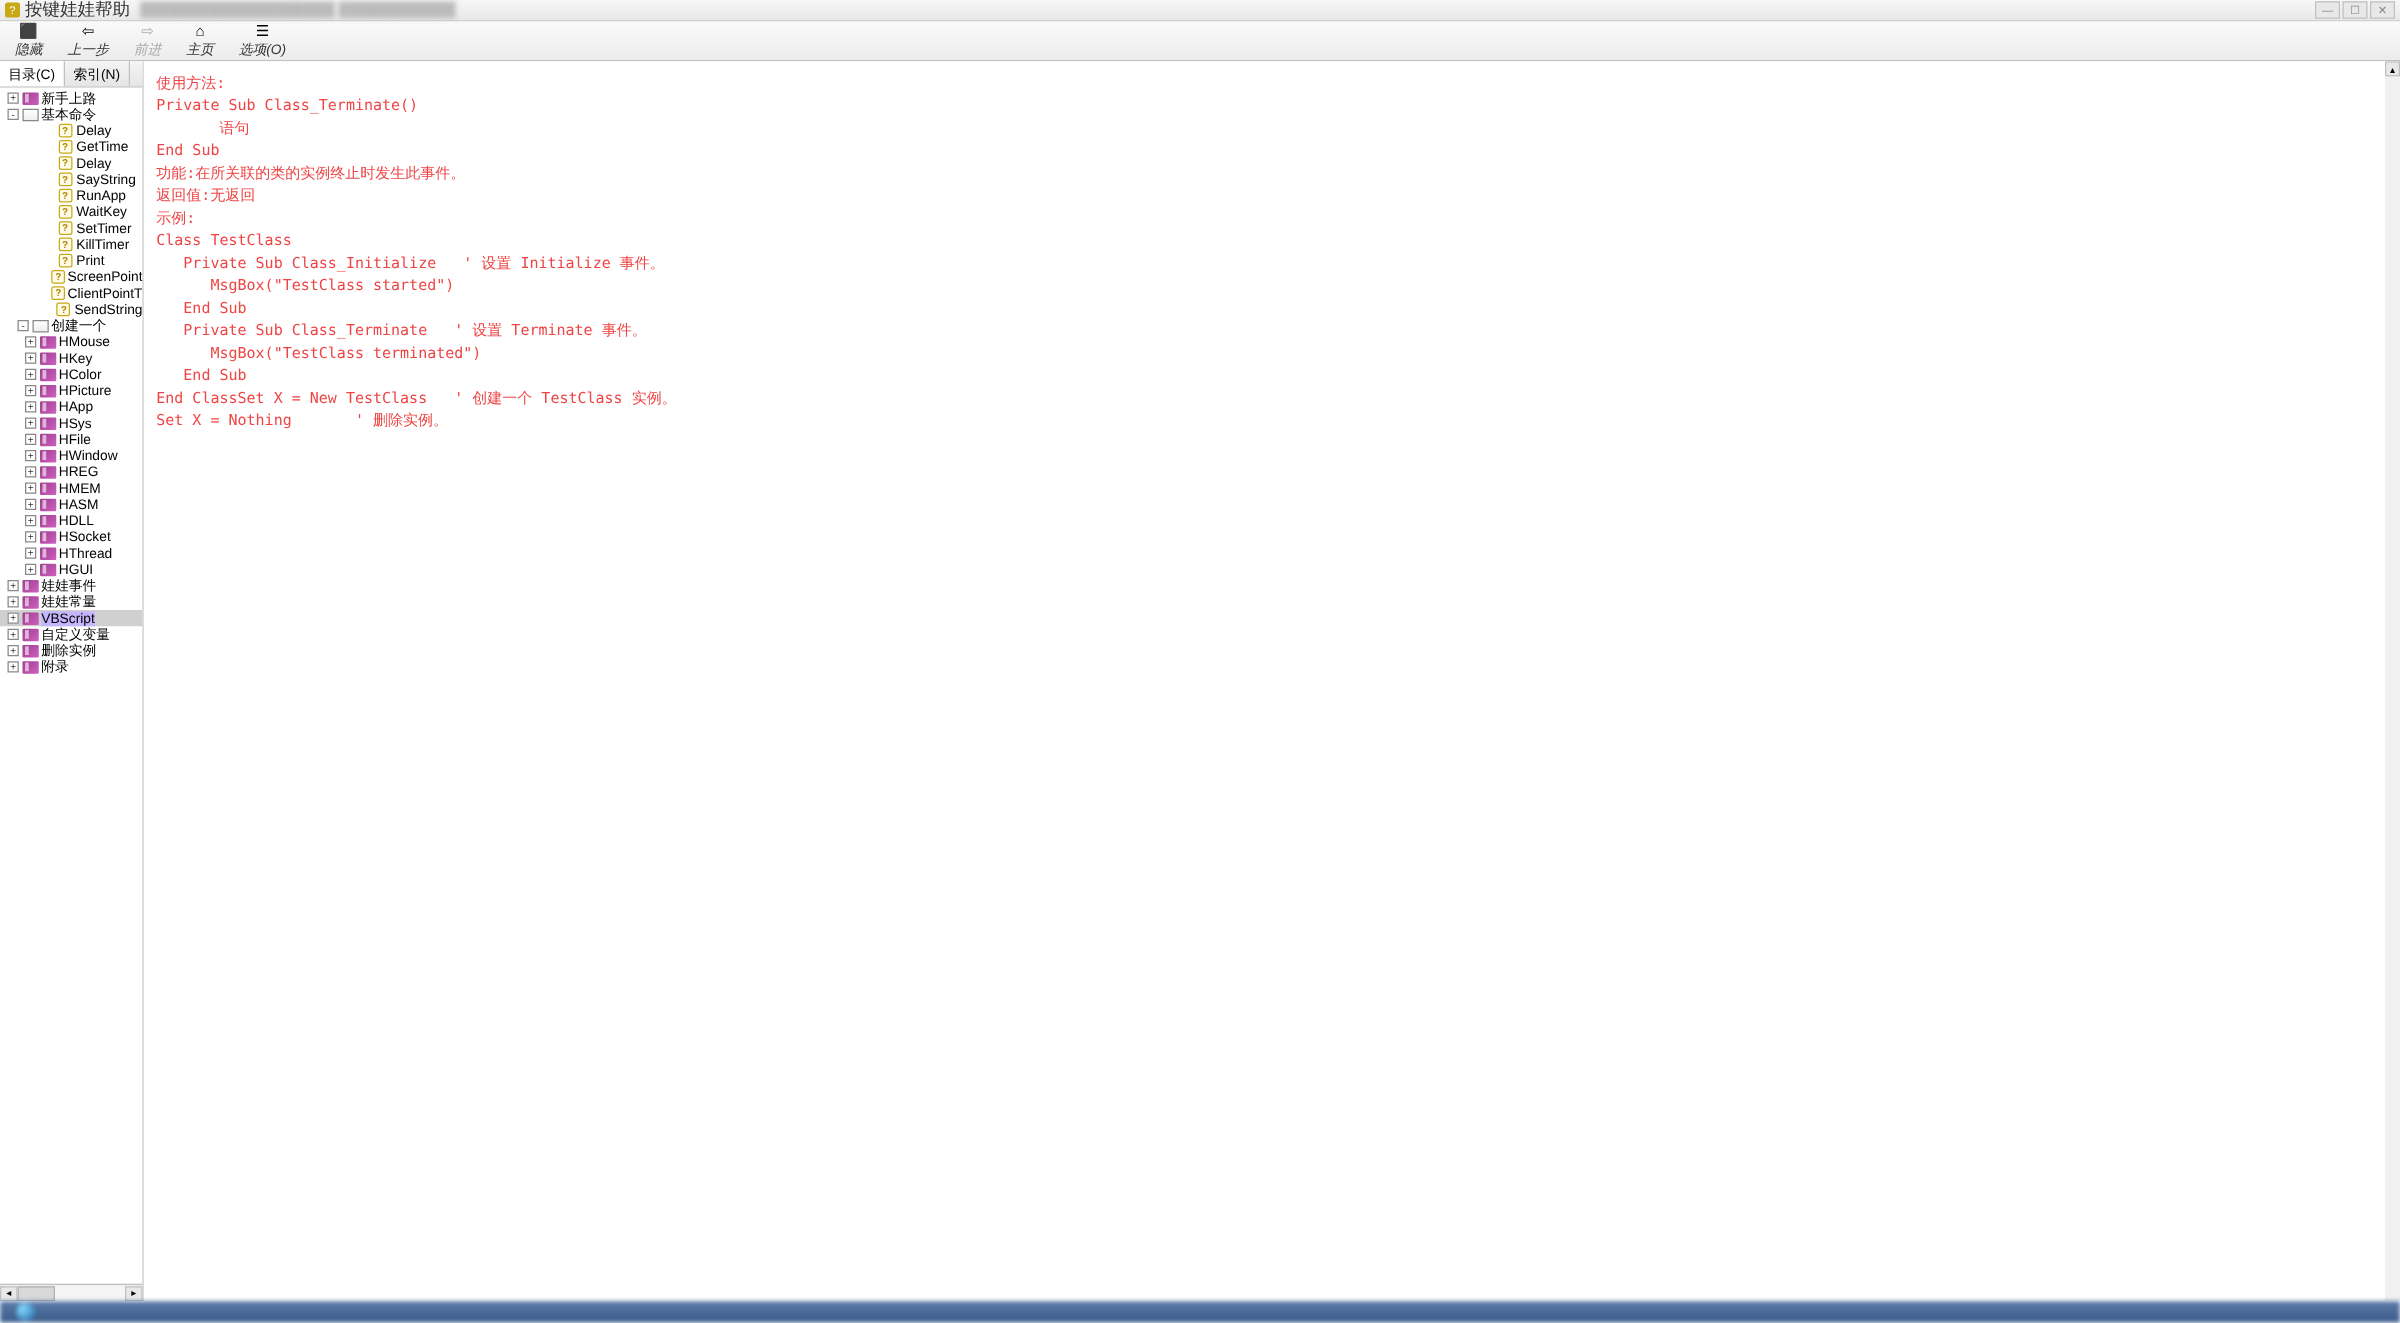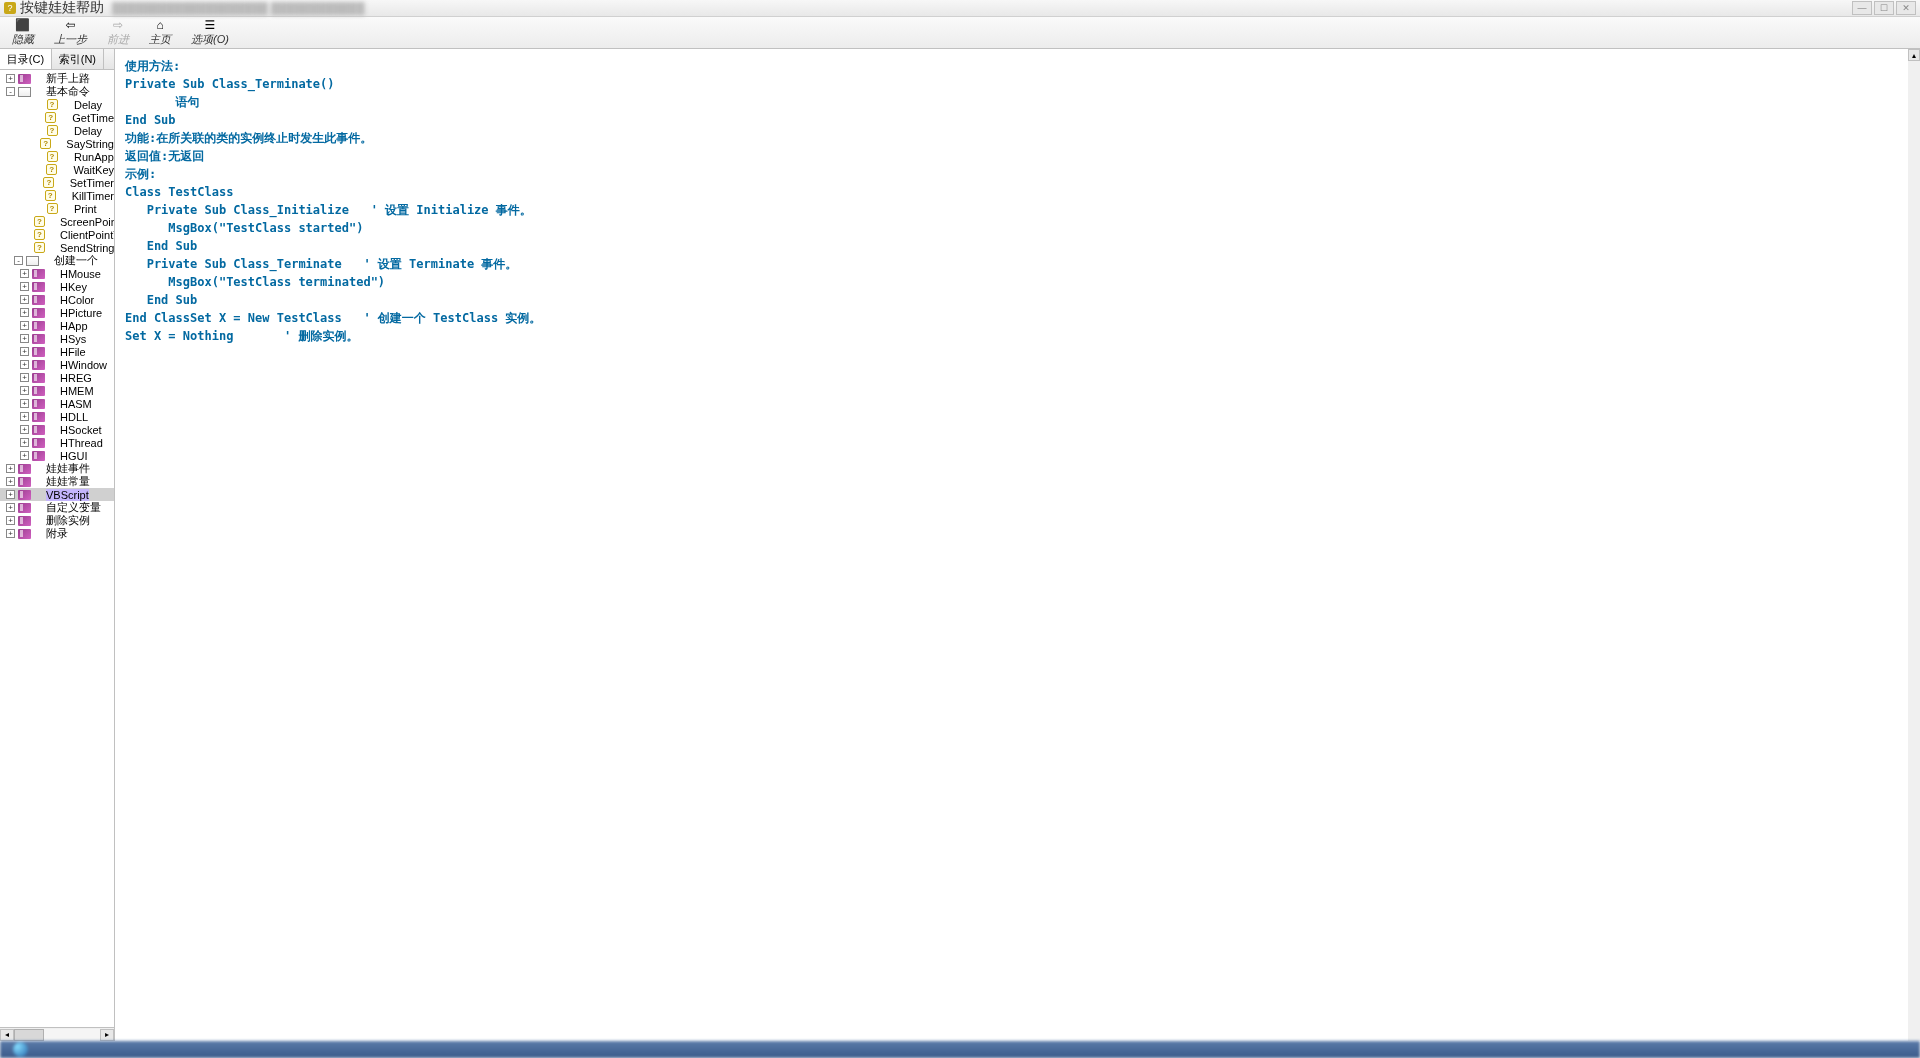--- a/index.html
+++ b/index.html
@@ -29,31 +29,31 @@
 
 .tree { flex: 1; overflow: auto; padding: 2px 0; font-size: 11px; }
 .tree-item { display: flex; align-items: center; height: 13px; cursor: pointer; white-space: nowrap; }
 .tree-toggle { width: 9px; height: 9px; border: 1px solid #888; display: flex; align-items: center; justify-content: center; font-size: 8px; line-height: 1; margin-right: 2px; background: #fff; color: #333; }
 .tree-spacer { width: 11px; display: inline-block; }
 .tree-icon { width: 14px; height: 12px; display: inline-flex; align-items: center; justify-content: center; margin-right: 2px; }
 .book-icon { width: 13px; height: 10px; background: linear-gradient(135deg, #9b3d8f, #d060c0); border-radius: 1px; position: relative; }
 .book-icon::before { content:''; position:absolute; top:1px; left:2px; width:3px; height:7px; background:#fff; opacity:0.6; }
 .help-icon { width: 11px; height: 11px; border: 1px solid #c9a818; background: #fffde8; border-radius: 2px; display: flex; align-items: center; justify-content: center; font-size: 8px; color: #b08800; font-weight: bold; }
 .closed-book { width: 13px; height: 10px; background: linear-gradient(to bottom, #fff, #eee); border: 1px solid #888; position: relative; }
-.tree-label { color: #000; margin-left: 13px; }
+.tree-label { color: #000; }
 .tree-selected { background: #d0d0d0; }
 .tree-selected .tree-label { background: #c4b5fd; }
 
 .hscroll { height: 14px; background: #f0f0f0; border-top: 1px solid #c0c0c0; display: flex; align-items: center; }
 .hscroll-btn { width: 14px; height: 12px; background: #e8e8e8; border: 1px solid #c0c0c0; display: flex; align-items: center; justify-content: center; font-size: 8px; cursor: pointer; }
 .hscroll-track { flex: 1; height: 12px; background: #f5f5f5; display: flex; }
 .hscroll-thumb { width: 30px; height: 12px; background: #d8d8d8; border: 1px solid #b0b0b0; }
 
 .content { flex: 1; overflow: auto; padding: 8px 10px; background: #fff; position: relative; }
-.content pre { font-family: "SimSun","宋体","NSimSun", monospace; font-size: 12px; line-height: 1.5; white-space: pre; color: #0369a1; font-weight: bold; }
+.content pre { font-family: "SimSun","宋体","NSimSun", monospace; font-size: 12px; line-height: 1.5; white-space: pre; color: #ef4444; }
 
 .vscroll { position: absolute; right: 0; top: 0; bottom: 0; width: 12px; background: #f0f0f0; }
 .vscroll-btn { width: 12px; height: 12px; background: #e8e8e8; border: 1px solid #c0c0c0; display: flex; align-items: center; justify-content: center; font-size: 8px; cursor: pointer; }
 
 .taskbar { height: 17px; background: linear-gradient(to top, #3a5a8a, #5a7aa8); position: fixed; bottom: 0; left: 0; right: 0; display: flex; align-items: center; filter: blur(1.5px); }
 .start-orb { width: 40px; height: 17px; display: flex; align-items: center; justify-content: center; }
 .orb { width: 15px; height: 15px; border-radius: 50%; background: radial-gradient(circle at 30% 30%, #88ddff, #2266aa); }
 </style>
 </head>
 <body>

